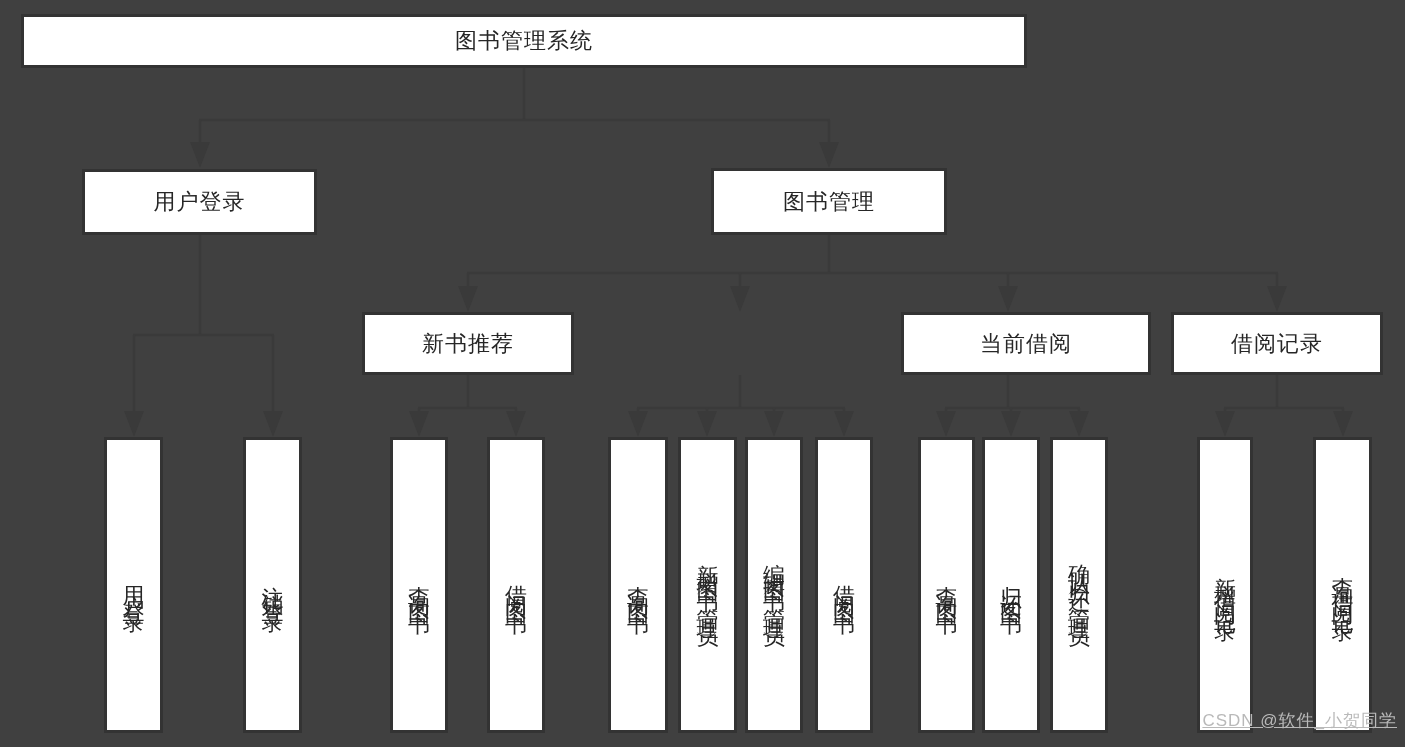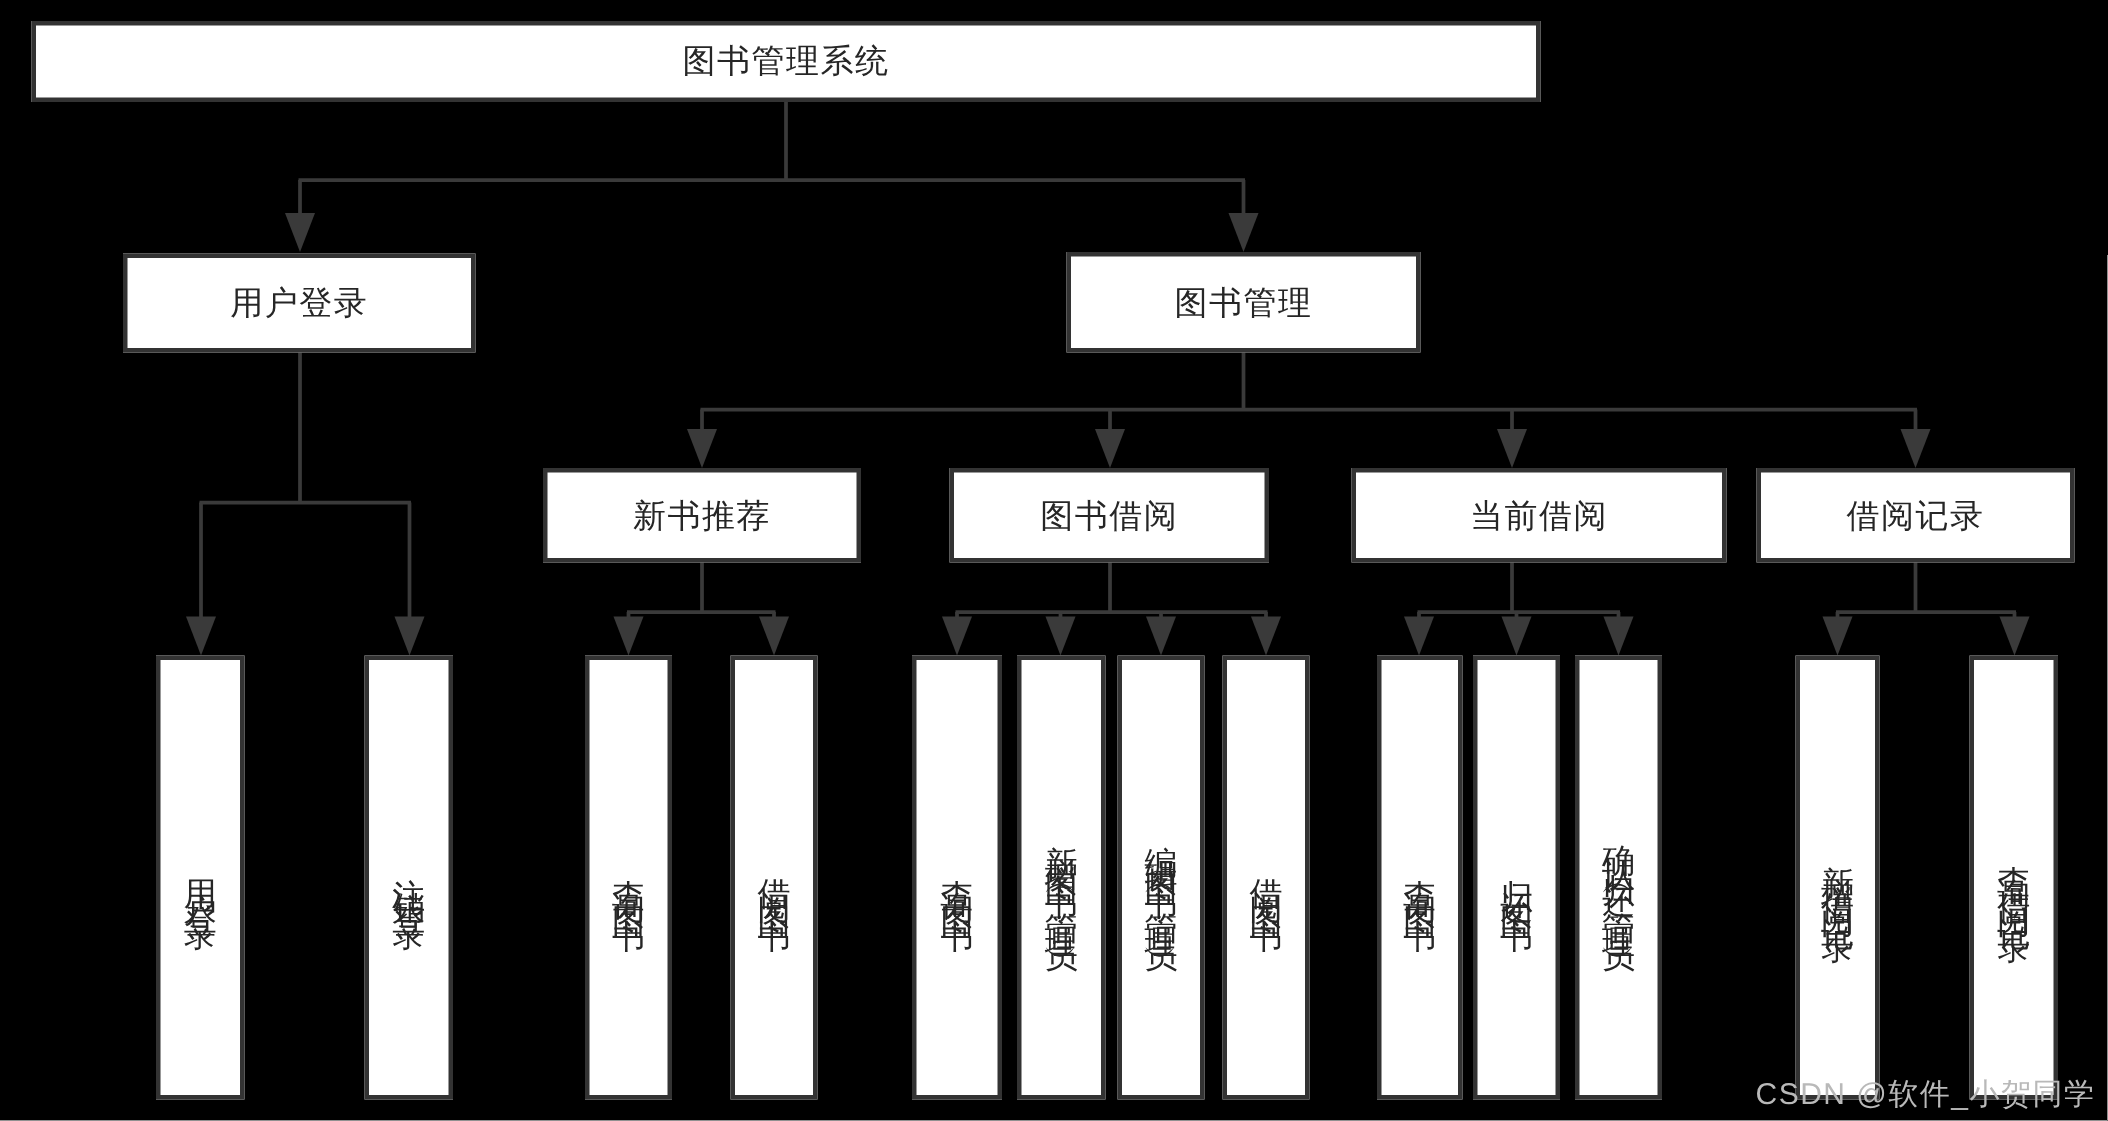--- a/index.html
+++ b/index.html
@@ -1,32 +1,32 @@
 <!DOCTYPE html>
 <html><head>
 <meta charset="utf-8">
 <style>
   html,body{margin:0;padding:0;background:#ffffff;}
   #canvas{
-    position:relative;width:1405px;height:747px;background:#000000;overflow:hidden;
+    position:relative;width:1405px;height:747px;background:#404040;overflow:hidden;
     font-family:"Liberation Sans","DejaVu Sans",sans-serif;
   }
   .box{
     position:absolute;box-sizing:border-box;background:#ffffff;border:3px solid #333333;
     display:flex;align-items:center;justify-content:center;
     font-size:22px;color:#262626;letter-spacing:1px;text-align:center;
   }
   .v{
     writing-mode:vertical-rl;text-orientation:mixed;
     letter-spacing:9px;line-height:1;padding-top:2px;
   }
   .wires{position:absolute;left:0;top:0;}
   .watermark{
-    position:absolute;right:8px;bottom:4px;font-size:20px;color:#b9b9b9;
-    letter-spacing:1px;z-index:5;
+    position:absolute;right:8px;bottom:15px;font-size:17px;color:#b9b9b9;
+    letter-spacing:1px;z-index:5;text-decoration:underline;
   }
 </style>
 </head>
 <body>
 
 <div id="canvas">
 
   <svg class="wires" width="1405" height="747" viewBox="0 0 1405 747">
     <g stroke="#3a3a3a" stroke-width="2.5" fill="none">
 
@@ -92,21 +92,20 @@
       <polygon points="1333,411 1353,411 1343,437"></polygon>
     </g>
   </svg>
 
   <div class="box" style="left:21px;top:14px;width:1006px;height:54px">图书管理系统</div>
 
   <div class="box" style="left:82px;top:169px;width:235px;height:66px">用户登录</div>
   <div class="box" style="left:711px;top:168px;width:236px;height:67px">图书管理</div>
 
   <div class="box" style="left:362px;top:312px;width:212px;height:63px">新书推荐</div>
-  <div class="box" style="left:633px;top:312px;width:213px;height:63px">图书借阅</div>
   <div class="box" style="left:901px;top:312px;width:250px;height:63px">当前借阅</div>
   <div class="box" style="left:1171px;top:312px;width:212px;height:63px">借阅记录</div>
 
   <div class="box v" style="left:104px;top:437px;width:59px;height:296px">用户登录</div>
   <div class="box v" style="left:243px;top:437px;width:59px;height:296px">注销登录</div>
 
   <div class="box v" style="left:390px;top:437px;width:58px;height:296px">查询图书</div>
   <div class="box v" style="left:487px;top:437px;width:58px;height:296px">借阅图书</div>
 
   <div class="box v" style="left:608px;top:437px;width:60px;height:296px">查询图书</div>

